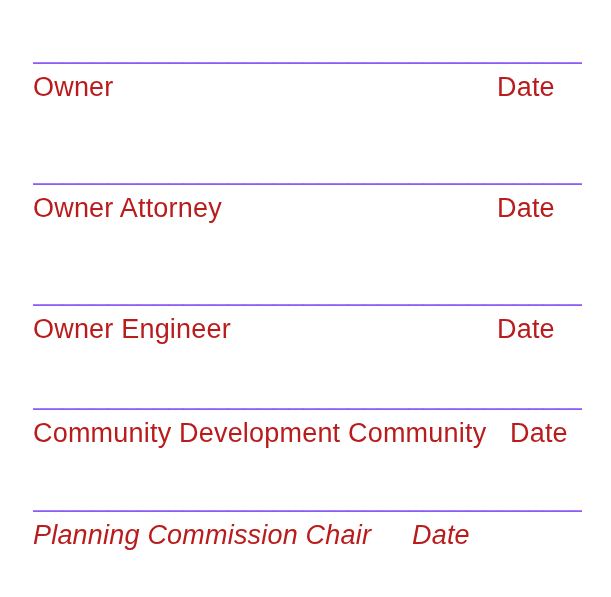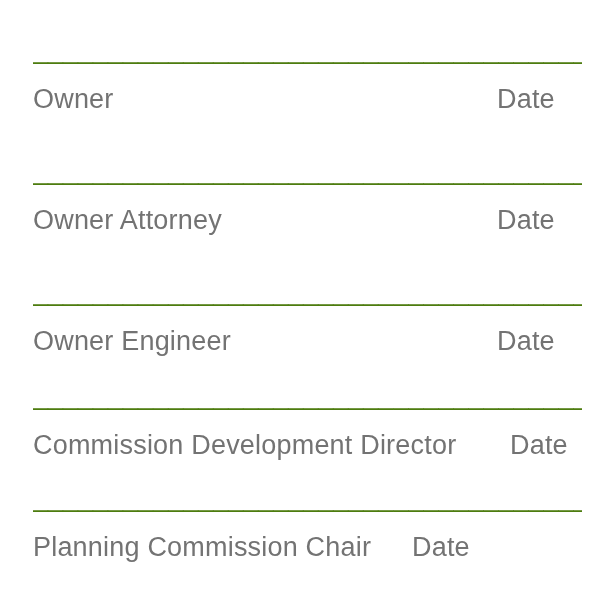--- a/index.html
+++ b/index.html
@@ -20,39 +20,38 @@
   .sig-line {
     position: absolute;
     left: 33px;
     width: 549px;
     height: 36px;
     overflow: hidden;
     white-space: pre;
     font-size: 27px;
     line-height: 24px;
     letter-spacing: 0;
-    color: #4d7c0f;
+    color: #8b5cf6;
   }
   .sig-label, .sig-date {
     position: absolute;
     font-size: 27px;
     line-height: 34px;
     letter-spacing: 0.2px;
     white-space: pre;
-    color: #737373;
-    margin-top: 12px;
+    color: #b91c1c;
   }
   .sig-label { left: 33px; }
 
   
   .l1 { top: 37px; }  .t1 { top: 70px; }
   .l2 { top: 158px; } .t2 { top: 191px; }
   .l3 { top: 279px; } .t3 { top: 312px; }
   .l4 { top: 383px; } .t4 { top: 416px; }
-  .l5 { top: 485px; } .t5 { top: 518px; }
+  .l5 { top: 485px; } .t5 { top: 518px; font-style: italic; }
 
   
   .d1, .d2, .d3 { left: 497px; }
   .d4 { left: 510px; }
   .d5 { left: 412px; }
 </style>
 </head>
 <body>
 
 <div class="page">
@@ -70,21 +69,21 @@
   </div>
 
   <div class="sig-block">
     <div class="sig-line l3">_____________________________________</div>
     <div class="sig-label t3">Owner Engineer</div>
     <div class="sig-date t3 d3">Date</div>
   </div>
 
   <div class="sig-block">
     <div class="sig-line l4">_____________________________________</div>
-    <div class="sig-label t4">Commission Development Director</div>
+    <div class="sig-label t4">Community Development Community</div>
     <div class="sig-date t4 d4">Date</div>
   </div>
 
   <div class="sig-block">
     <div class="sig-line l5">_____________________________________</div>
     <div class="sig-label t5">Planning Commission Chair</div>
     <div class="sig-date t5 d5">Date</div>
   </div>
 
 </div>

